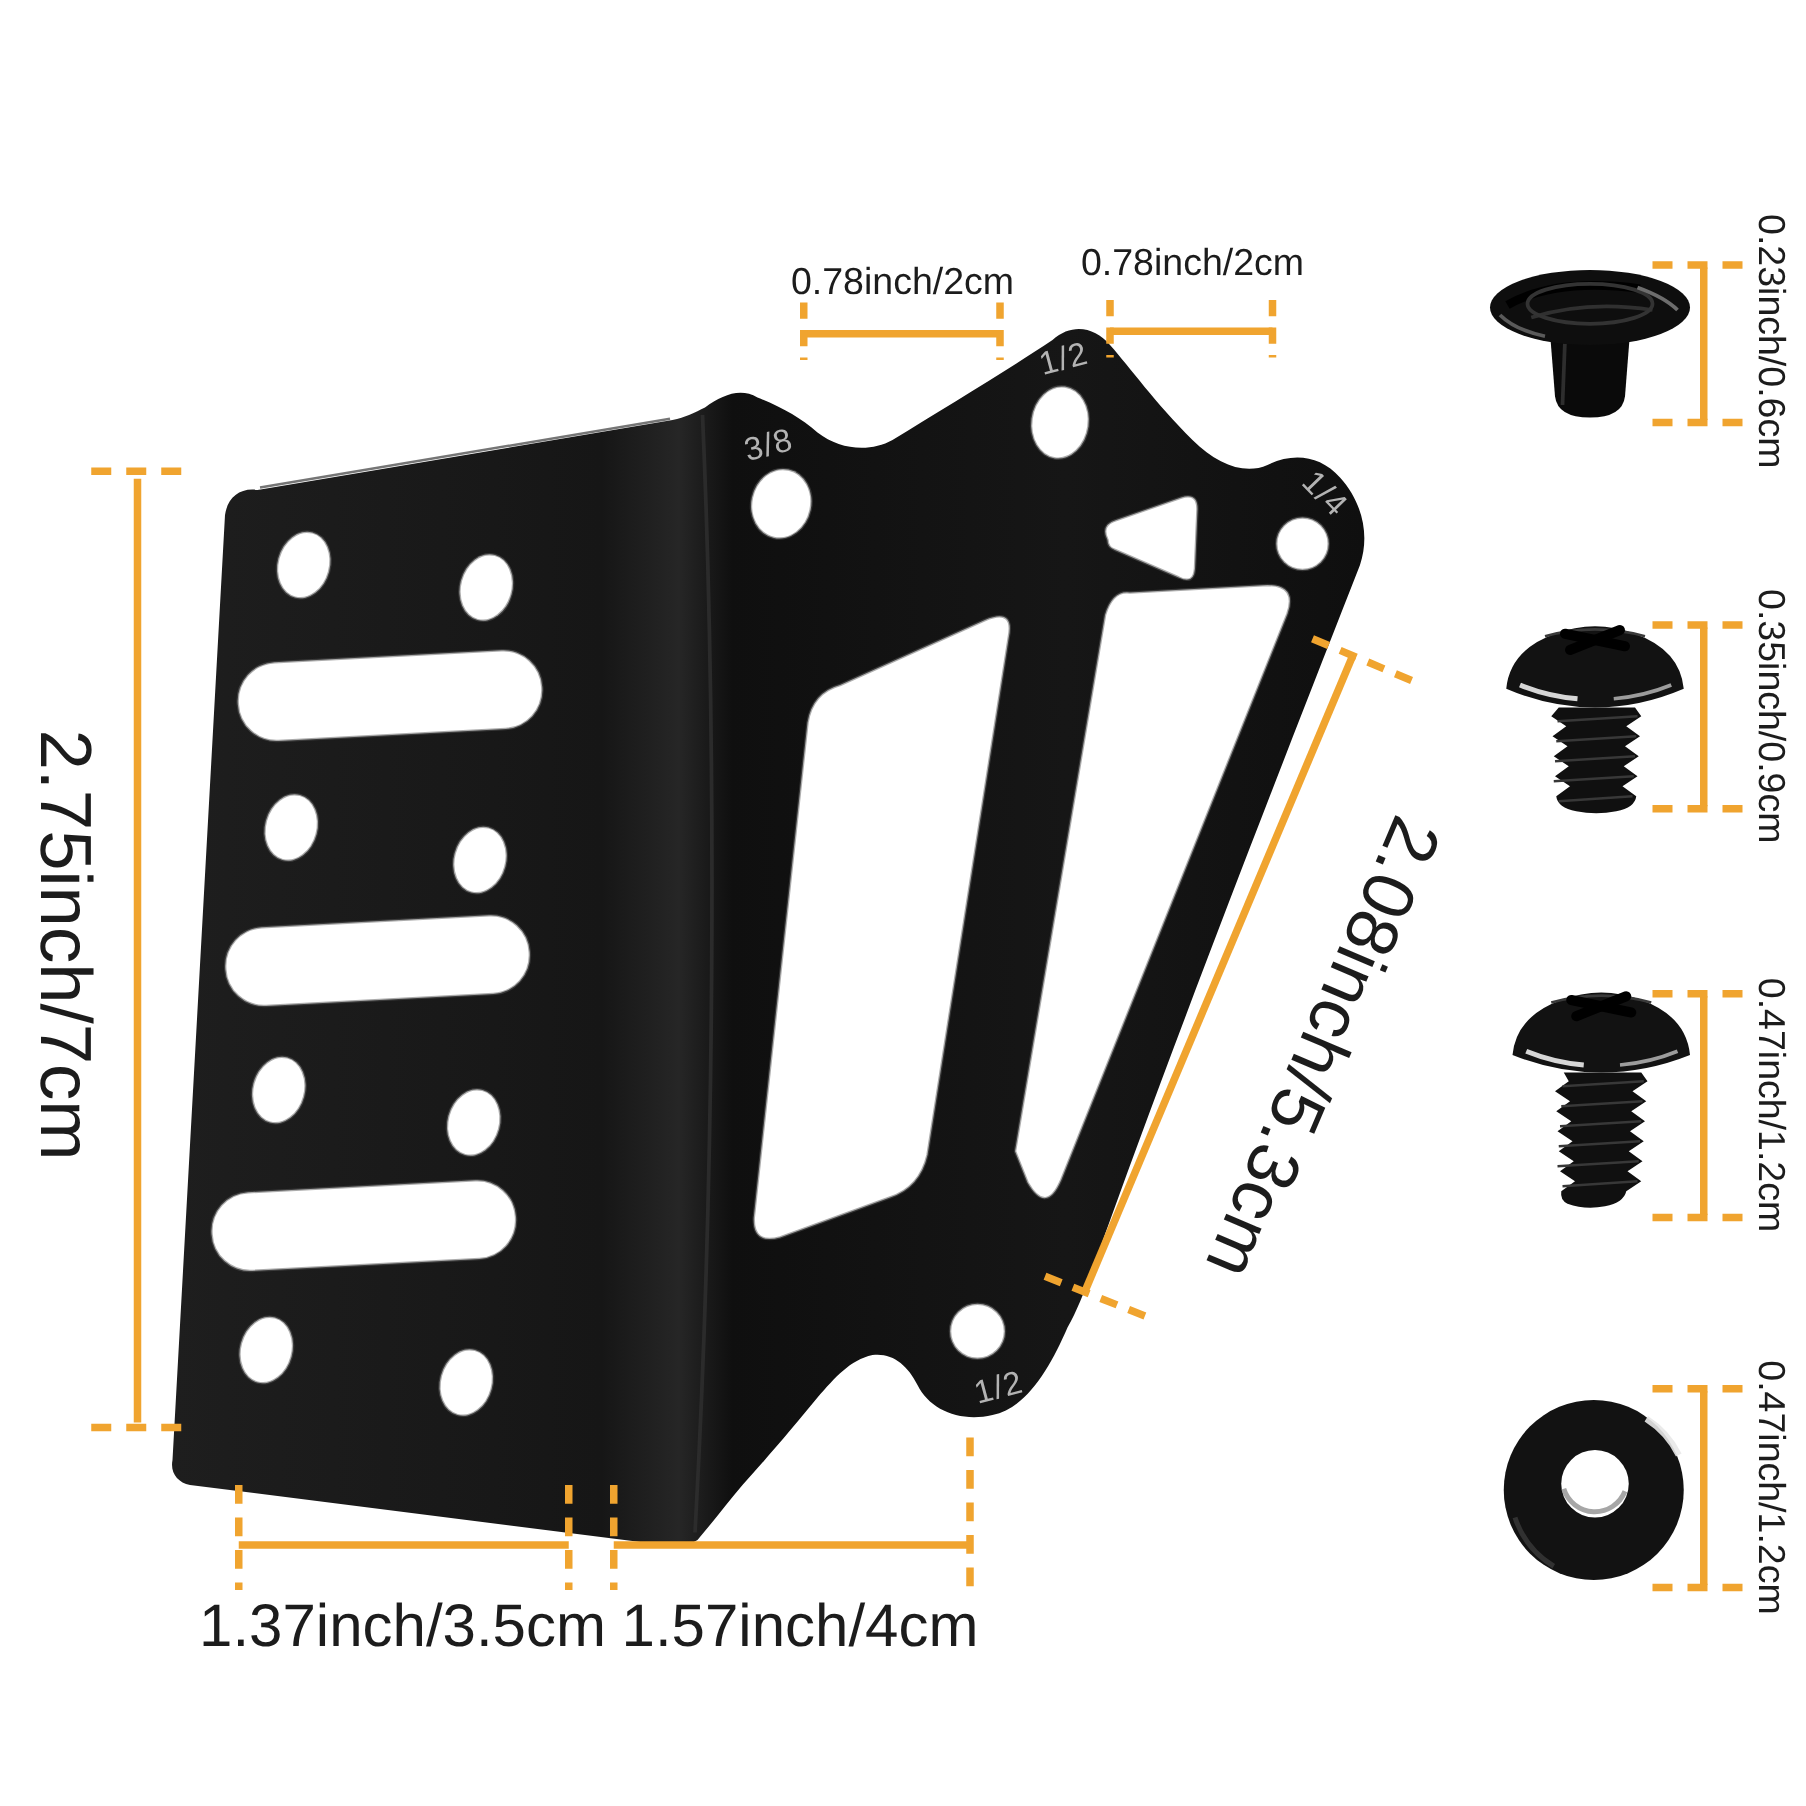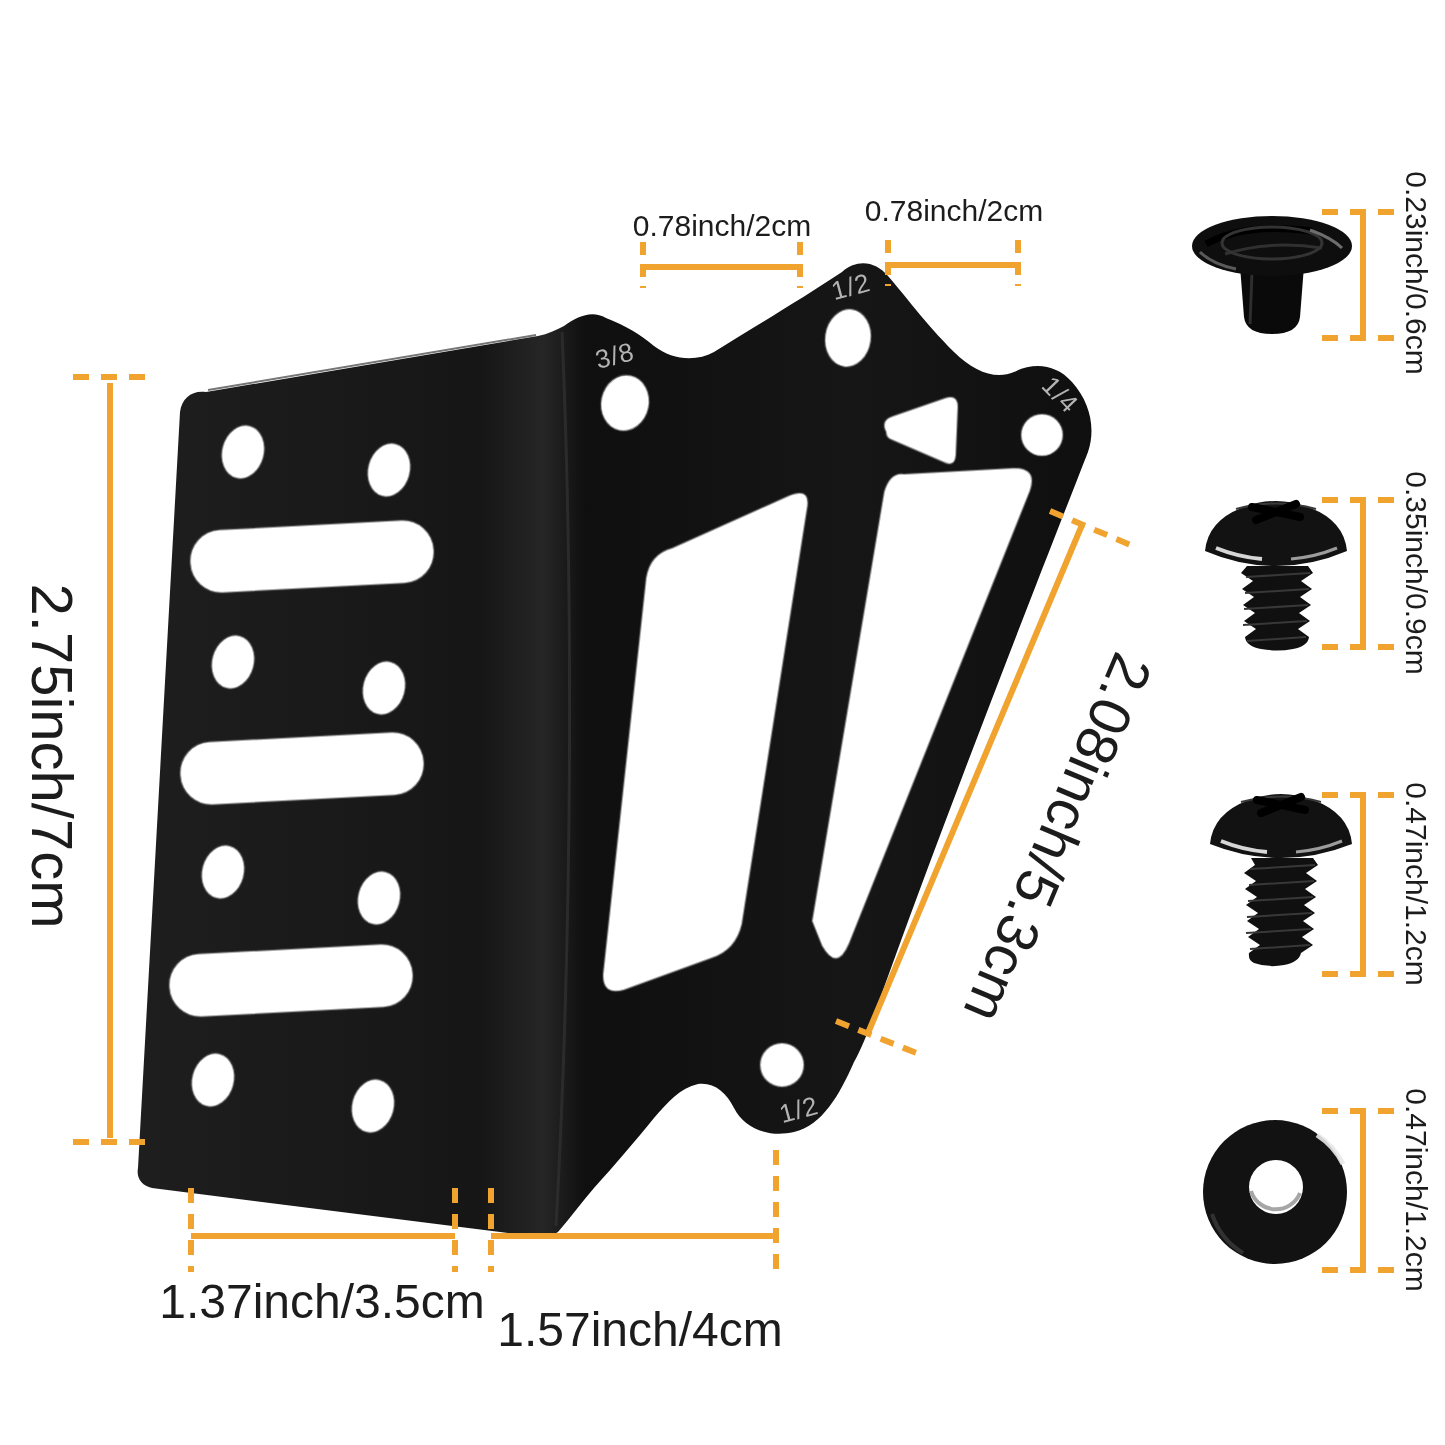--- a/index.html
+++ b/index.html
@@ -216,21 +216,21 @@
       <path d="M 1251 1191 A 26 26 0 0 0 1300 1193" stroke="#909090" stroke-width="4" fill="none" opacity="0.8"></path>
       <path d="M 1212 1214 A 72 72 0 0 0 1243 1253" stroke="#3a3a3a" stroke-width="4" fill="none" opacity="0.8"></path>
     </g>
   </svg>
 
   <div class="lbl f30" style="left:722px;top:226px;">0.78inch/2cm</div>
   <div class="lbl f30" style="left:954px;top:211px;">0.78inch/2cm</div>
   <div class="lbl f58 v" style="left:52px;top:756px;">2.75inch/7cm</div>
   <div class="lbl f58 diag" style="left:1058px;top:838px;">2.08inch/5.3cm</div>
   <div class="lbl f36" style="left:322px;top:1302px;">1.37inch/3.5cm</div>
-  <div class="lbl f36" style="left:640px;top:1302px;margin-top:28px;">1.57inch/4cm</div>
+  <div class="lbl f36" style="left:640px;top:1302px;">1.57inch/4cm</div>
 
   <div class="lbl f30 v" style="left:1416px;top:273px;">0.23inch/0.6cm</div>
   <div class="lbl f30 v" style="left:1416px;top:573px;">0.35inch/0.9cm</div>
   <div class="lbl f30 v" style="left:1416px;top:884px;">0.47inch/1.2cm</div>
   <div class="lbl f30 v" style="left:1416px;top:1190px;">0.47inch/1.2cm</div>
 
   <div class="engr" style="left:615px;top:356px;transform:translate(-50%,-50%) rotate(-14deg);">3/8</div>
   <div class="engr" style="left:851px;top:287px;transform:translate(-50%,-50%) rotate(-15deg);">1/2</div>
   <div class="engr" style="left:1060px;top:395px;transform:translate(-50%,-50%) rotate(46deg);">1/4</div>
   <div class="engr" style="left:799px;top:1110px;transform:translate(-50%,-50%) rotate(-15deg);">1/2</div>

